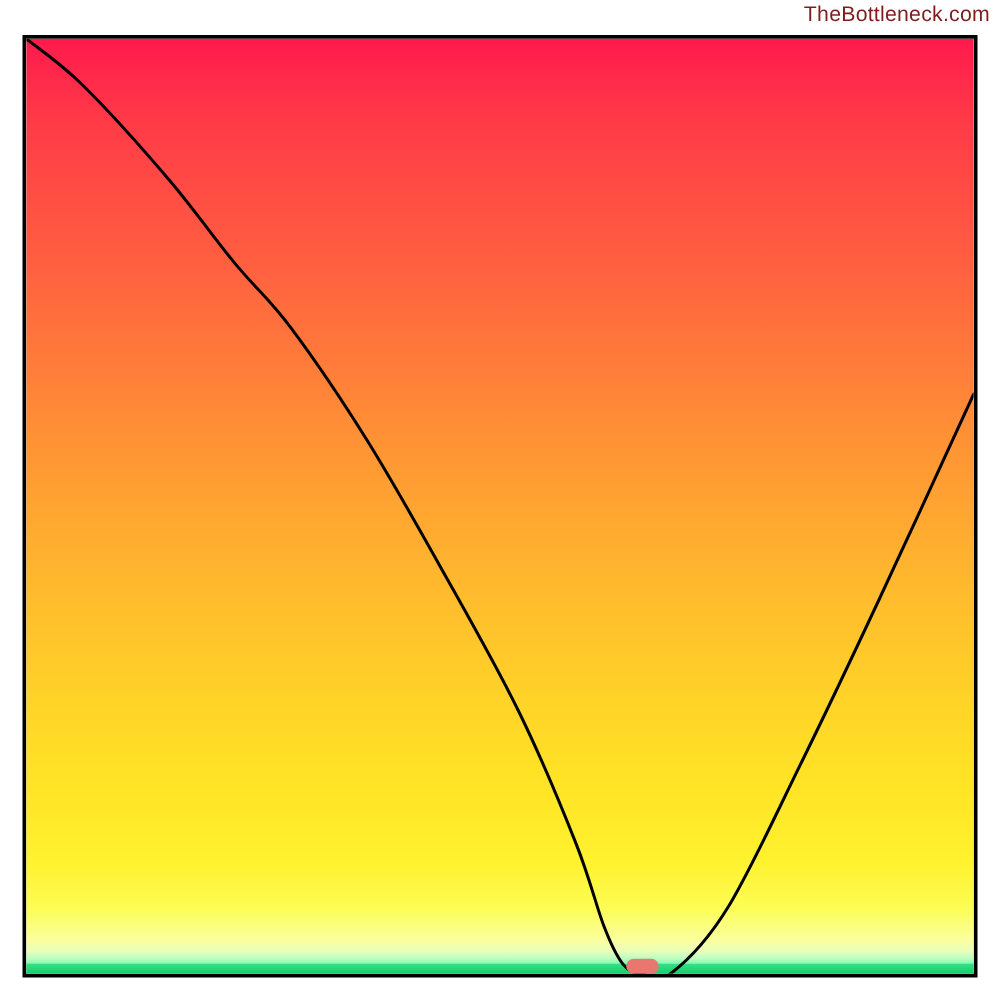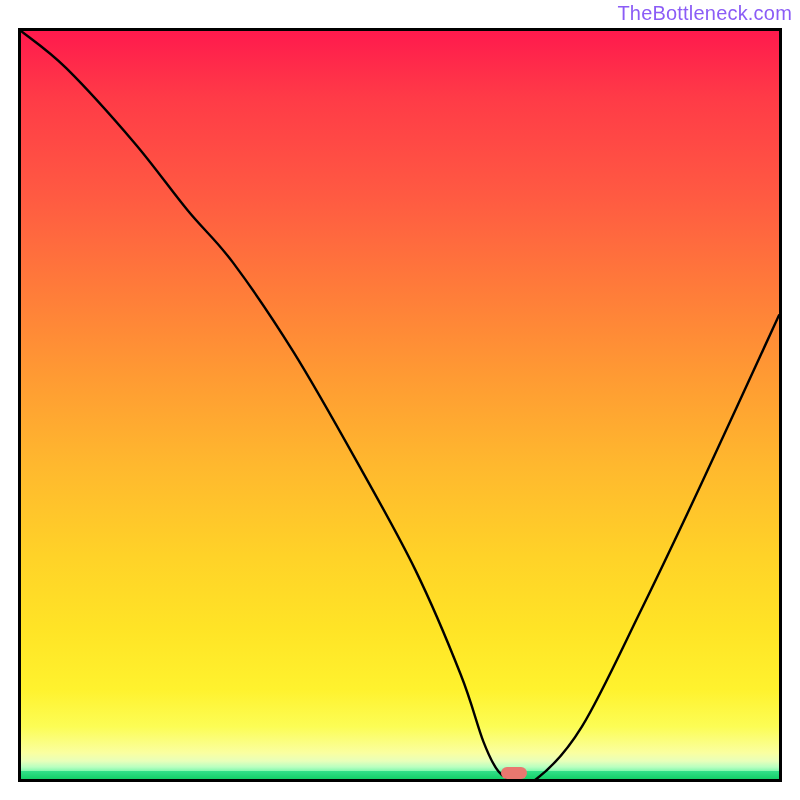--- a/index.html
+++ b/index.html
@@ -13,23 +13,23 @@
   .chart-wrapper {
     position: relative;
     width: 800px;
     height: 800px;
     background: #ffffff;
   }
   .attribution {
     position: absolute;
     top: 2px;
     right: 8px;
-    font-size: 20px;
+    font-size: 17px;
     font-weight: 500;
-    color: #8b5cf6;
+    color: #7f1d1d;
     z-index: 10;
     letter-spacing: 0.2px;
   }
   .plot-frame {
     position: absolute;
     left: 18px;
     top: 28px;
     width: 764px;   
     height: 754px;  
     border: 3px solid #000;

